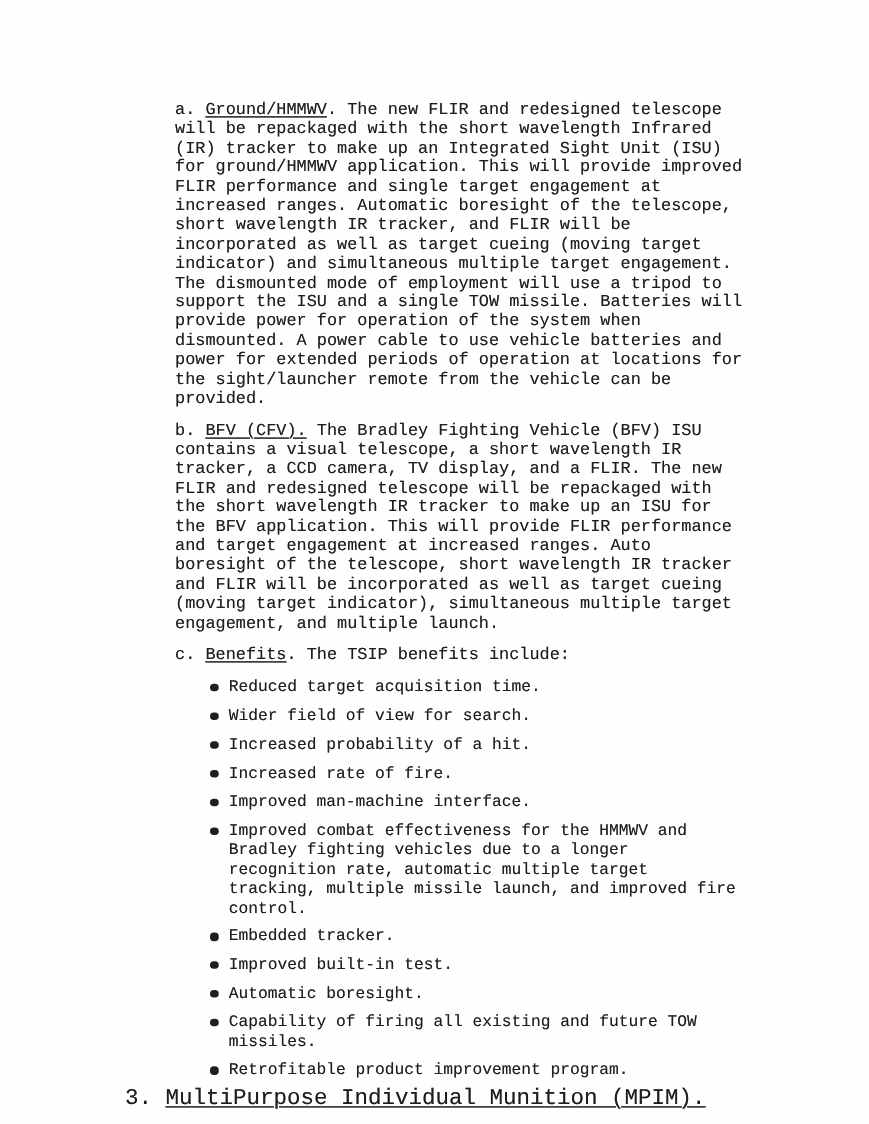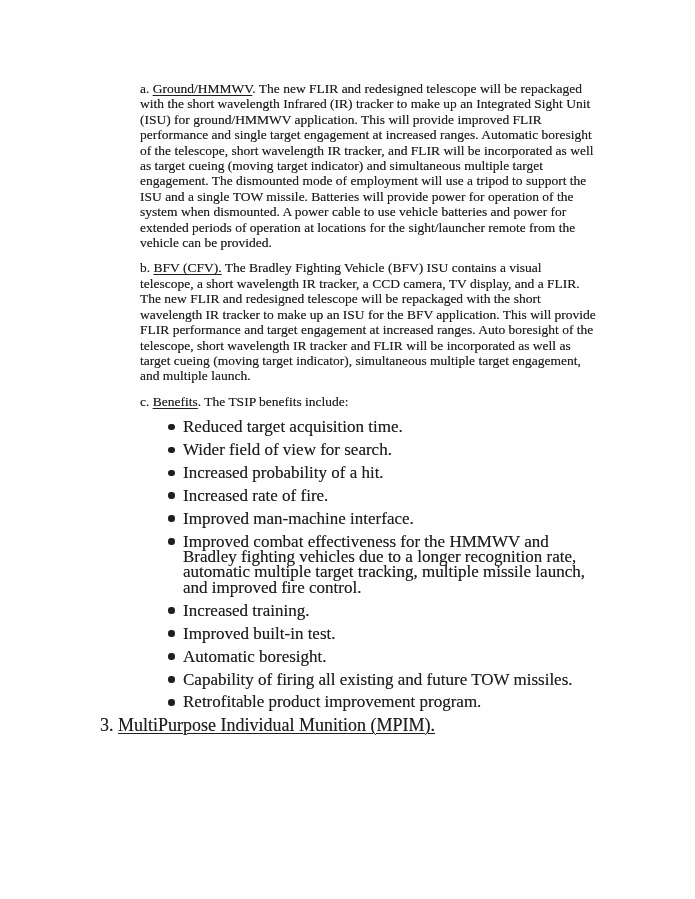--- a/index.html
+++ b/index.html
@@ -6,21 +6,21 @@
     margin: 0;
     padding: 0;
     background: #ffffff;
   }
   .page {
     position: relative;
     width: 695px;
     height: 899px;
     background: #fefefe;
     overflow: hidden;
-    font-family: Liberation Serif, serif;
+    font-family: Liberation Mono, monospace;
     color: #1e1e1e;
   }
   .content {
     position: absolute;
     left: 100px;
     top: 81px;
     width: 497px;
   }
   .indent {
     margin-left: 40px;
@@ -42,21 +42,21 @@
   ul.benefits {
     list-style: none;
     margin: 10px 0 8px 0;
     padding: 0;
     width: 456px;
   }
   ul.benefits li {
     position: relative;
     padding-left: 43px;
     margin: 0 0 7.5px 0;
-    font-size: 17px;
+    font-size: 13px;
     line-height: 15.4px;
     text-shadow: 0 0 0.4px rgba(30,30,30,0.55);
   }
   .bullet {
     position: absolute;
     left: 28px;
     top: 4.6px;
     width: 6.5px;
     height: 6.5px;
     border-radius: 50%;
@@ -82,21 +82,21 @@
 
       <p class="para"><span>c. </span><span class="u">Benefits</span><span>. The TSIP benefits include:</span></p>
 
       <ul class="benefits">
         <li><span class="bullet"></span><span>Reduced target acquisition time.</span></li>
         <li><span class="bullet"></span><span>Wider field of view for search.</span></li>
         <li><span class="bullet"></span><span>Increased probability of a hit.</span></li>
         <li><span class="bullet"></span><span>Increased rate of fire.</span></li>
         <li><span class="bullet"></span><span>Improved man-machine interface.</span></li>
         <li><span class="bullet"></span><span>Improved combat effectiveness for the HMMWV and Bradley fighting vehicles due to a longer recognition rate, automatic multiple target tracking, multiple missile launch, and improved fire control.</span></li>
-        <li><span class="bullet"></span><span>Increased training.</span></li>
+        <li><span class="bullet"></span><span>Embedded tracker.</span></li>
         <li><span class="bullet"></span><span>Improved built-in test.</span></li>
         <li><span class="bullet"></span><span>Automatic boresight.</span></li>
         <li><span class="bullet"></span><span>Capability of firing all existing and future TOW missiles.</span></li>
         <li><span class="bullet"></span><span>Retrofitable product improvement program.</span></li>
       </ul>
 
     </div>
 
     <p class="section-heading"><span>3. </span><span class="u">MultiPurpose Individual Munition (MPIM).</span></p>
   </div>

